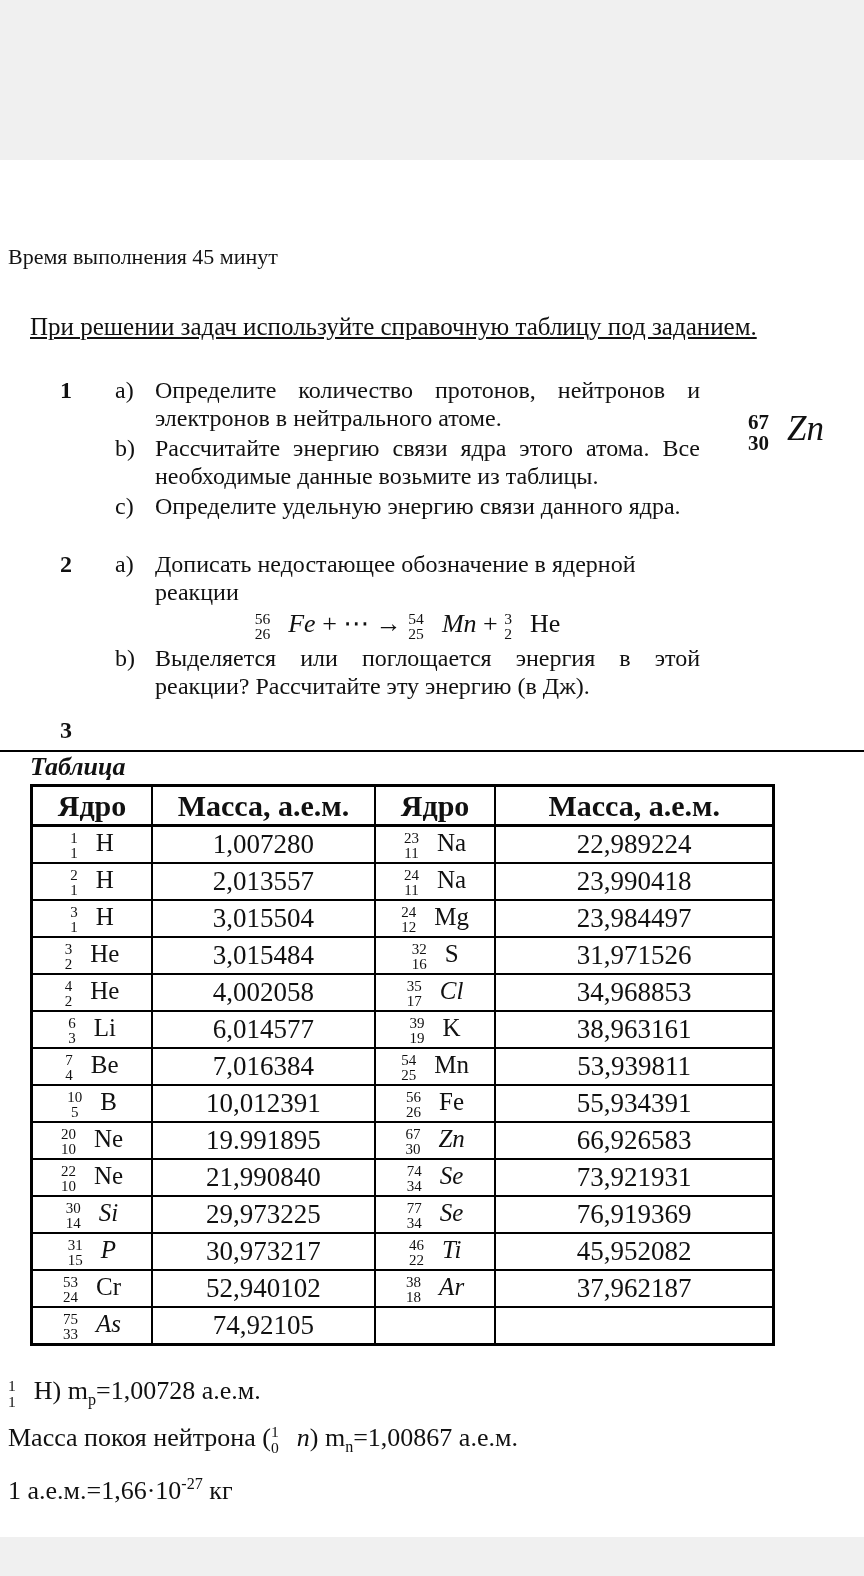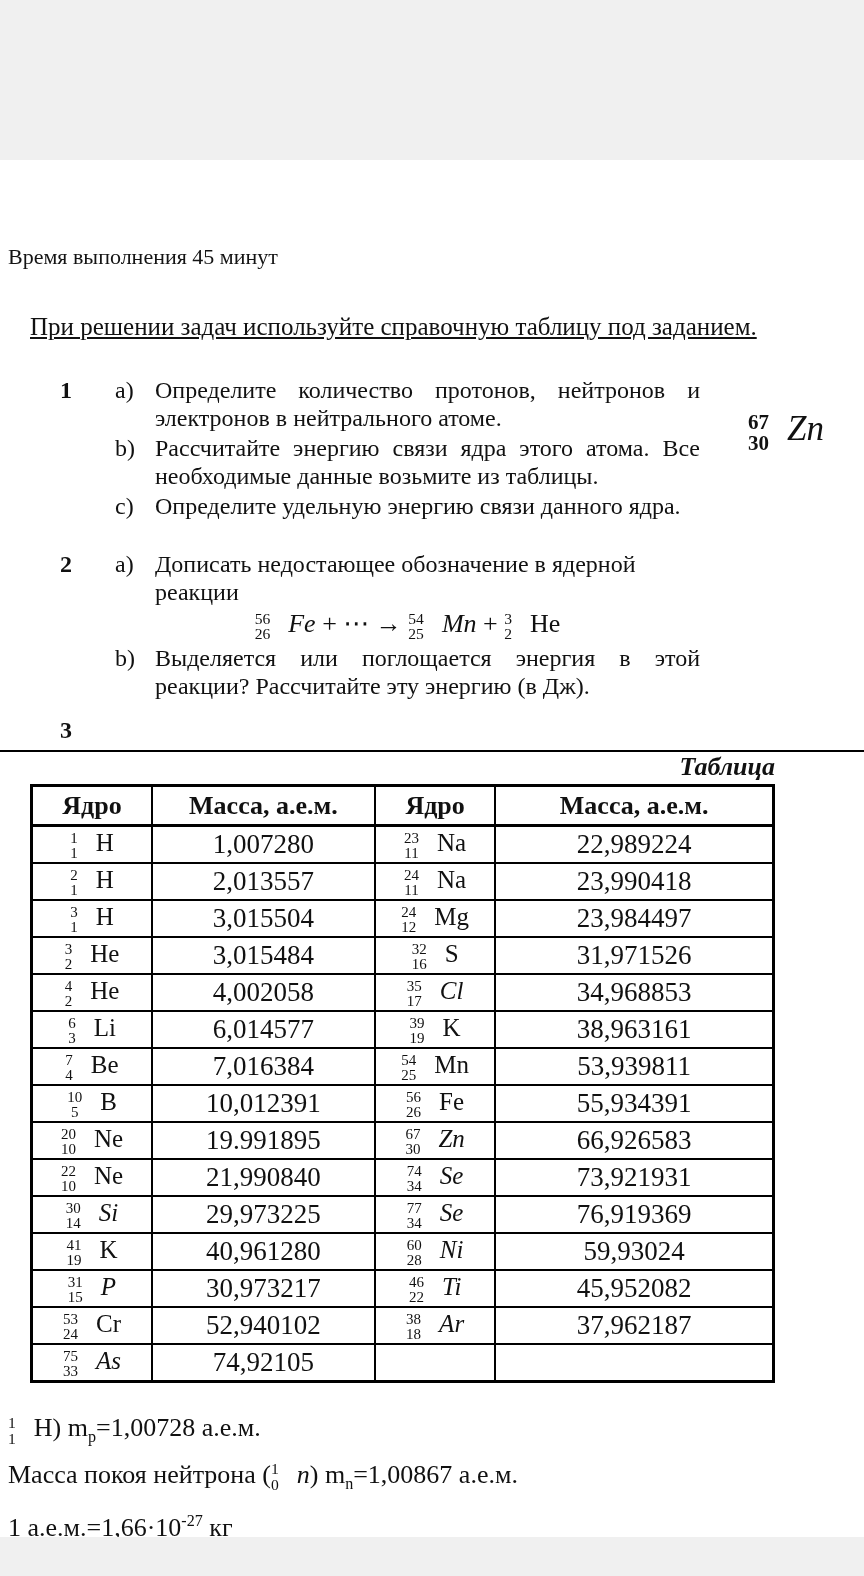--- a/index.html
+++ b/index.html
@@ -35,31 +35,31 @@
 
   .reaction{
     width:585px;text-align:center;font-size:26px;line-height:32px;margin:2px 0 2px 0;
   }
   .aside-nuclide{position:absolute;left:688px;top:36px;}
   .aside-nuclide .nuclide{font-size:35px;}
   .aside-nuclide .prescript{font-weight:700;}
 
   .rule{margin-top:6px;border-top:2px solid #000;width:864px;height:0;}
   .table-title{
-    width:745px;margin-left:30px;text-align:right;
+    width:745px;margin-left:30px;text-align:left;
     font-style:italic;font-weight:bold;font-size:26px;line-height:30px;
   }
 
   table.mass-table{
     border-collapse:collapse;margin:2px 0 0 30px;width:745px;
     border:3px solid #000;table-layout:fixed;
   }
   .mass-table th{
     border:2px solid #000;border-bottom:3px solid #000;
-    font-size:26px;font-weight:bold;height:37px;text-align:center;padding:0;margin-top:23px;
+    font-size:30px;font-weight:bold;height:37px;text-align:center;padding:0;margin-top:23px;
   }
   .mass-table td{
     border:2px solid #000;height:35px;text-align:center;padding:0;
     font-size:25px;
   }
   .mass-table td.mass-cell{font-size:27px;}
   .col-n{width:120px;}
   .col-m1{width:222px;}
   .col-m2{width:277px;}
 
@@ -204,26 +204,20 @@
           <td class="nuc-cell"><span class="nuclide"><span class="prescript"><span class="ps-sup">74</span><span class="ps-sub">34</span></span><span class="nuc-sym it">Se</span></span></td>
           <td class="mass-cell">73,921931</td>
         </tr>
         <tr>
           <td class="nuc-cell"><span class="nuclide"><span class="prescript"><span class="ps-sup">30</span><span class="ps-sub">14</span></span><span class="nuc-sym it">Si</span></span></td>
           <td class="mass-cell">29,973225</td>
           <td class="nuc-cell"><span class="nuclide"><span class="prescript"><span class="ps-sup">77</span><span class="ps-sub">34</span></span><span class="nuc-sym it">Se</span></span></td>
           <td class="mass-cell">76,919369</td>
         </tr>
         <tr>
-          <td class="nuc-cell"><span class="nuclide"><span class="prescript"><span class="ps-sup">41</span><span class="ps-sub">19</span></span><span class="nuc-sym">K</span></span></td>
-          <td class="mass-cell">40,961280</td>
-          <td class="nuc-cell"><span class="nuclide"><span class="prescript"><span class="ps-sup">60</span><span class="ps-sub">28</span></span><span class="nuc-sym it">Ni</span></span></td>
-          <td class="mass-cell">59,93024</td>
-        </tr>
-        <tr>
           <td class="nuc-cell"><span class="nuclide"><span class="prescript"><span class="ps-sup">31</span><span class="ps-sub">15</span></span><span class="nuc-sym it">P</span></span></td>
           <td class="mass-cell">30,973217</td>
           <td class="nuc-cell"><span class="nuclide"><span class="prescript"><span class="ps-sup">46</span><span class="ps-sub">22</span></span><span class="nuc-sym it">Ti</span></span></td>
           <td class="mass-cell">45,952082</td>
         </tr>
         <tr>
           <td class="nuc-cell"><span class="nuclide"><span class="prescript"><span class="ps-sup">53</span><span class="ps-sub">24</span></span><span class="nuc-sym">Cr</span></span></td>
           <td class="mass-cell">52,940102</td>
           <td class="nuc-cell"><span class="nuclide"><span class="prescript"><span class="ps-sup">38</span><span class="ps-sub">18</span></span><span class="nuc-sym it">Ar</span></span></td>
           <td class="mass-cell">37,962187</td>

